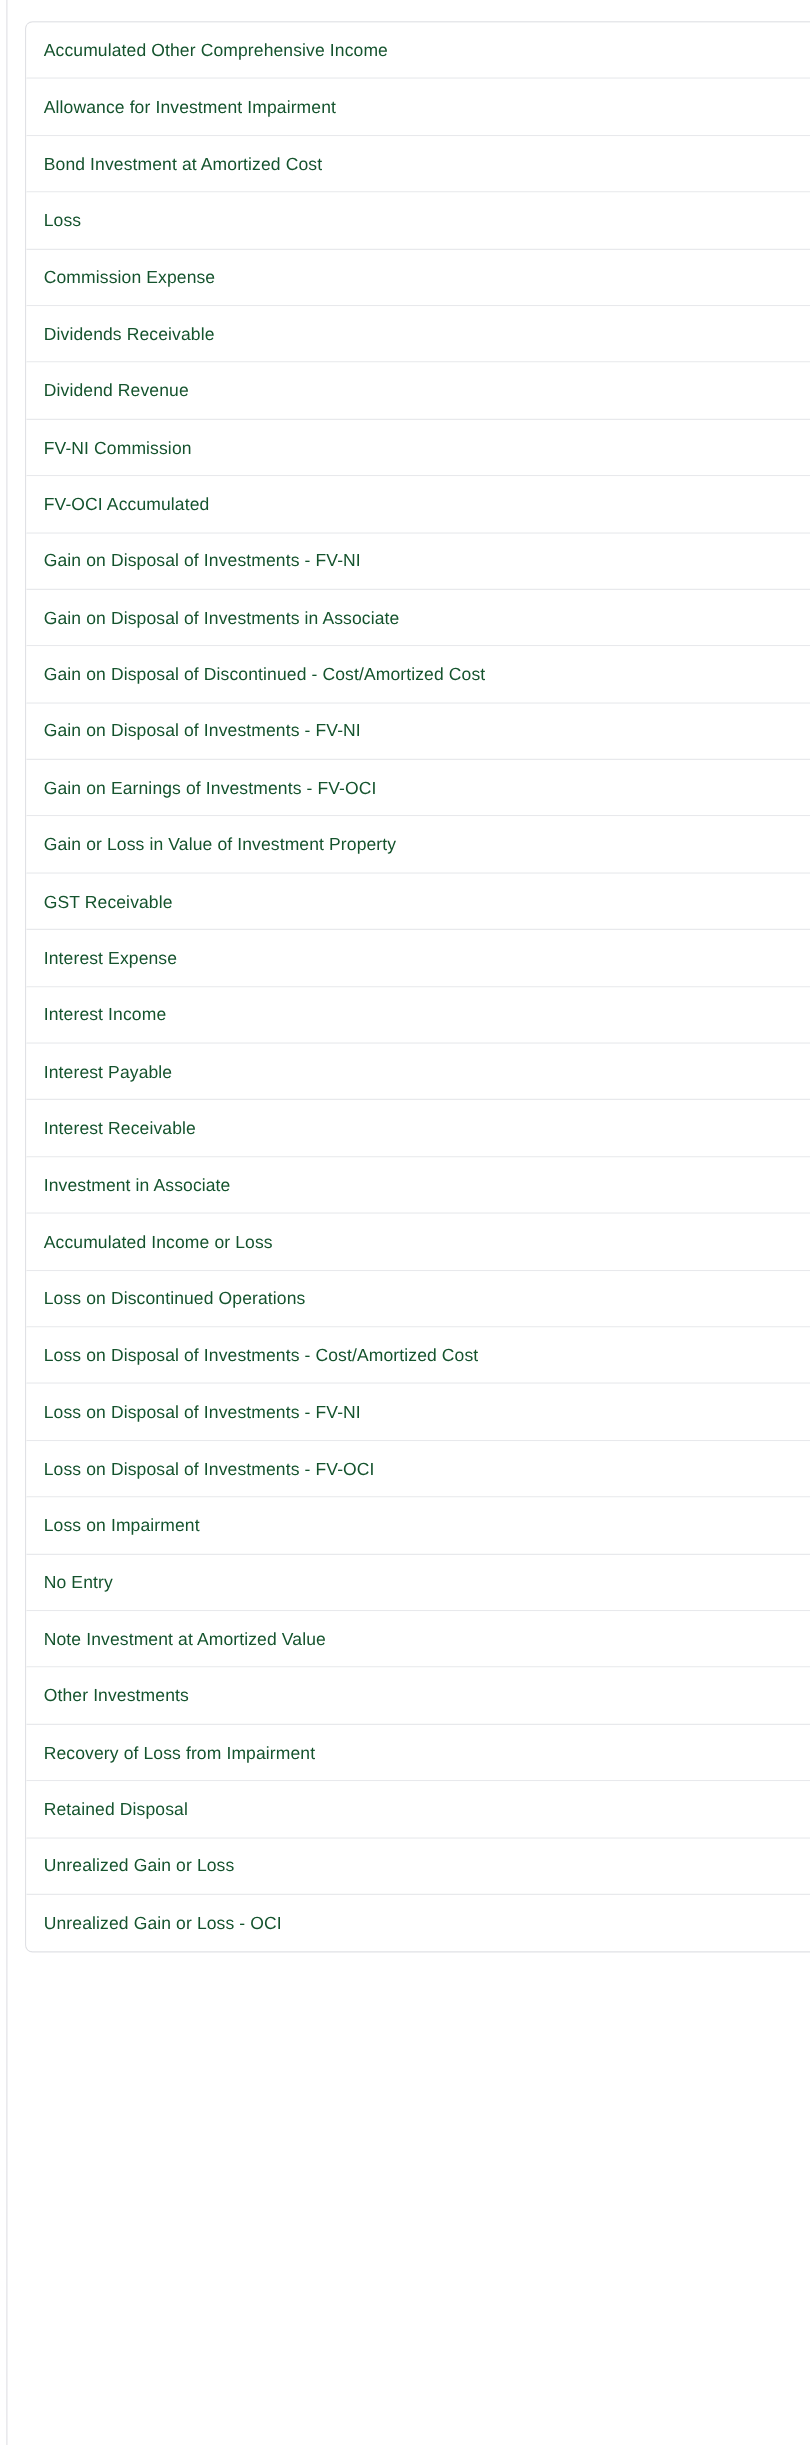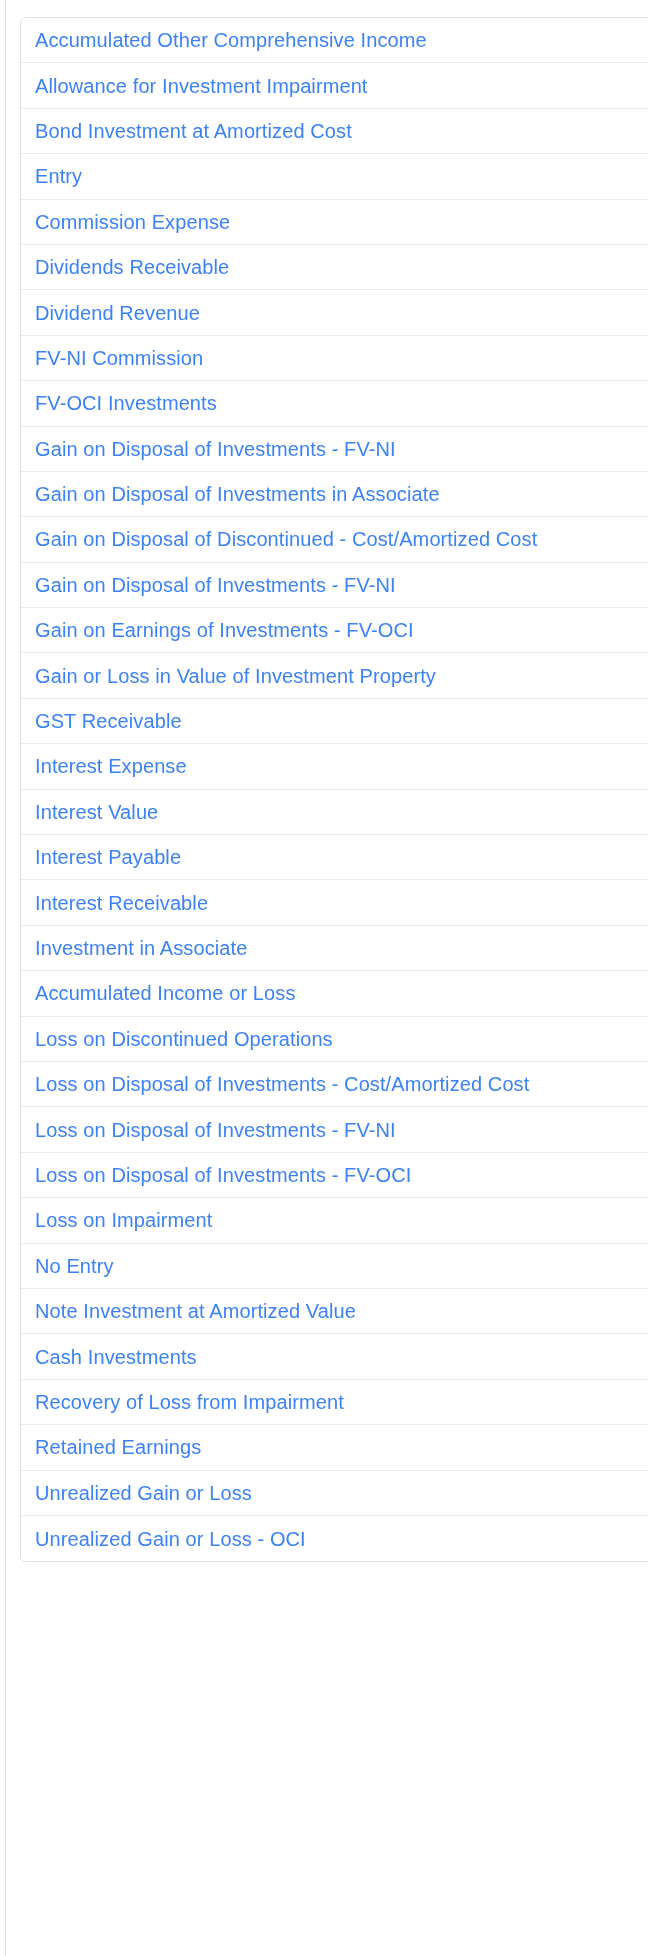--- a/index.html
+++ b/index.html
@@ -48,59 +48,59 @@
     box-sizing: border-box;
     border-bottom: 1px solid #e8e9ec;
     background: #ffffff;
     cursor: pointer;
   }
   .account-option:last-child {
     border-bottom: none;
   }
 
   .account-option-label {
-    font-size: 20px;
+    font-size: 14px;
     line-height: 1.2;
-    color: #3b82f6;
+    color: #14532d;
     letter-spacing: 0.1px;
     white-space: nowrap;
   }
 </style>
 </head>
 <body>
 
 <div class="panel-edge"></div>
 
 <div class="account-list" id="account-list">
     <div class="account-option">
       <span class="account-option-label">Accumulated Other Comprehensive Income</span>
     </div>
     <div class="account-option">
       <span class="account-option-label">Allowance for Investment Impairment</span>
     </div>
     <div class="account-option">
       <span class="account-option-label">Bond Investment at Amortized Cost</span>
     </div>
     <div class="account-option">
-      <span class="account-option-label">Entry</span>
+      <span class="account-option-label">Loss</span>
     </div>
     <div class="account-option">
       <span class="account-option-label">Commission Expense</span>
     </div>
     <div class="account-option">
       <span class="account-option-label">Dividends Receivable</span>
     </div>
     <div class="account-option">
       <span class="account-option-label">Dividend Revenue</span>
     </div>
     <div class="account-option">
       <span class="account-option-label">FV-NI Commission</span>
     </div>
     <div class="account-option">
-      <span class="account-option-label">FV-OCI Investments</span>
+      <span class="account-option-label">FV-OCI Accumulated</span>
     </div>
     <div class="account-option">
       <span class="account-option-label">Gain on Disposal of Investments - FV-NI</span>
     </div>
     <div class="account-option">
       <span class="account-option-label">Gain on Disposal of Investments in Associate</span>
     </div>
     <div class="account-option">
       <span class="account-option-label">Gain on Disposal of Discontinued - Cost/Amortized Cost</span>
     </div>
@@ -113,21 +113,21 @@
     <div class="account-option">
       <span class="account-option-label">Gain or Loss in Value of Investment Property</span>
     </div>
     <div class="account-option">
       <span class="account-option-label">GST Receivable</span>
     </div>
     <div class="account-option">
       <span class="account-option-label">Interest Expense</span>
     </div>
     <div class="account-option">
-      <span class="account-option-label">Interest Value</span>
+      <span class="account-option-label">Interest Income</span>
     </div>
     <div class="account-option">
       <span class="account-option-label">Interest Payable</span>
     </div>
     <div class="account-option">
       <span class="account-option-label">Interest Receivable</span>
     </div>
     <div class="account-option">
       <span class="account-option-label">Investment in Associate</span>
     </div>
@@ -149,27 +149,27 @@
     <div class="account-option">
       <span class="account-option-label">Loss on Impairment</span>
     </div>
     <div class="account-option">
       <span class="account-option-label">No Entry</span>
     </div>
     <div class="account-option">
       <span class="account-option-label">Note Investment at Amortized Value</span>
     </div>
     <div class="account-option">
-      <span class="account-option-label">Cash Investments</span>
+      <span class="account-option-label">Other Investments</span>
     </div>
     <div class="account-option">
       <span class="account-option-label">Recovery of Loss from Impairment</span>
     </div>
     <div class="account-option">
-      <span class="account-option-label">Retained Earnings</span>
+      <span class="account-option-label">Retained Disposal</span>
     </div>
     <div class="account-option">
       <span class="account-option-label">Unrealized Gain or Loss</span>
     </div>
     <div class="account-option">
       <span class="account-option-label">Unrealized Gain or Loss - OCI</span>
     </div>
   </div>
 
 </body></html>

